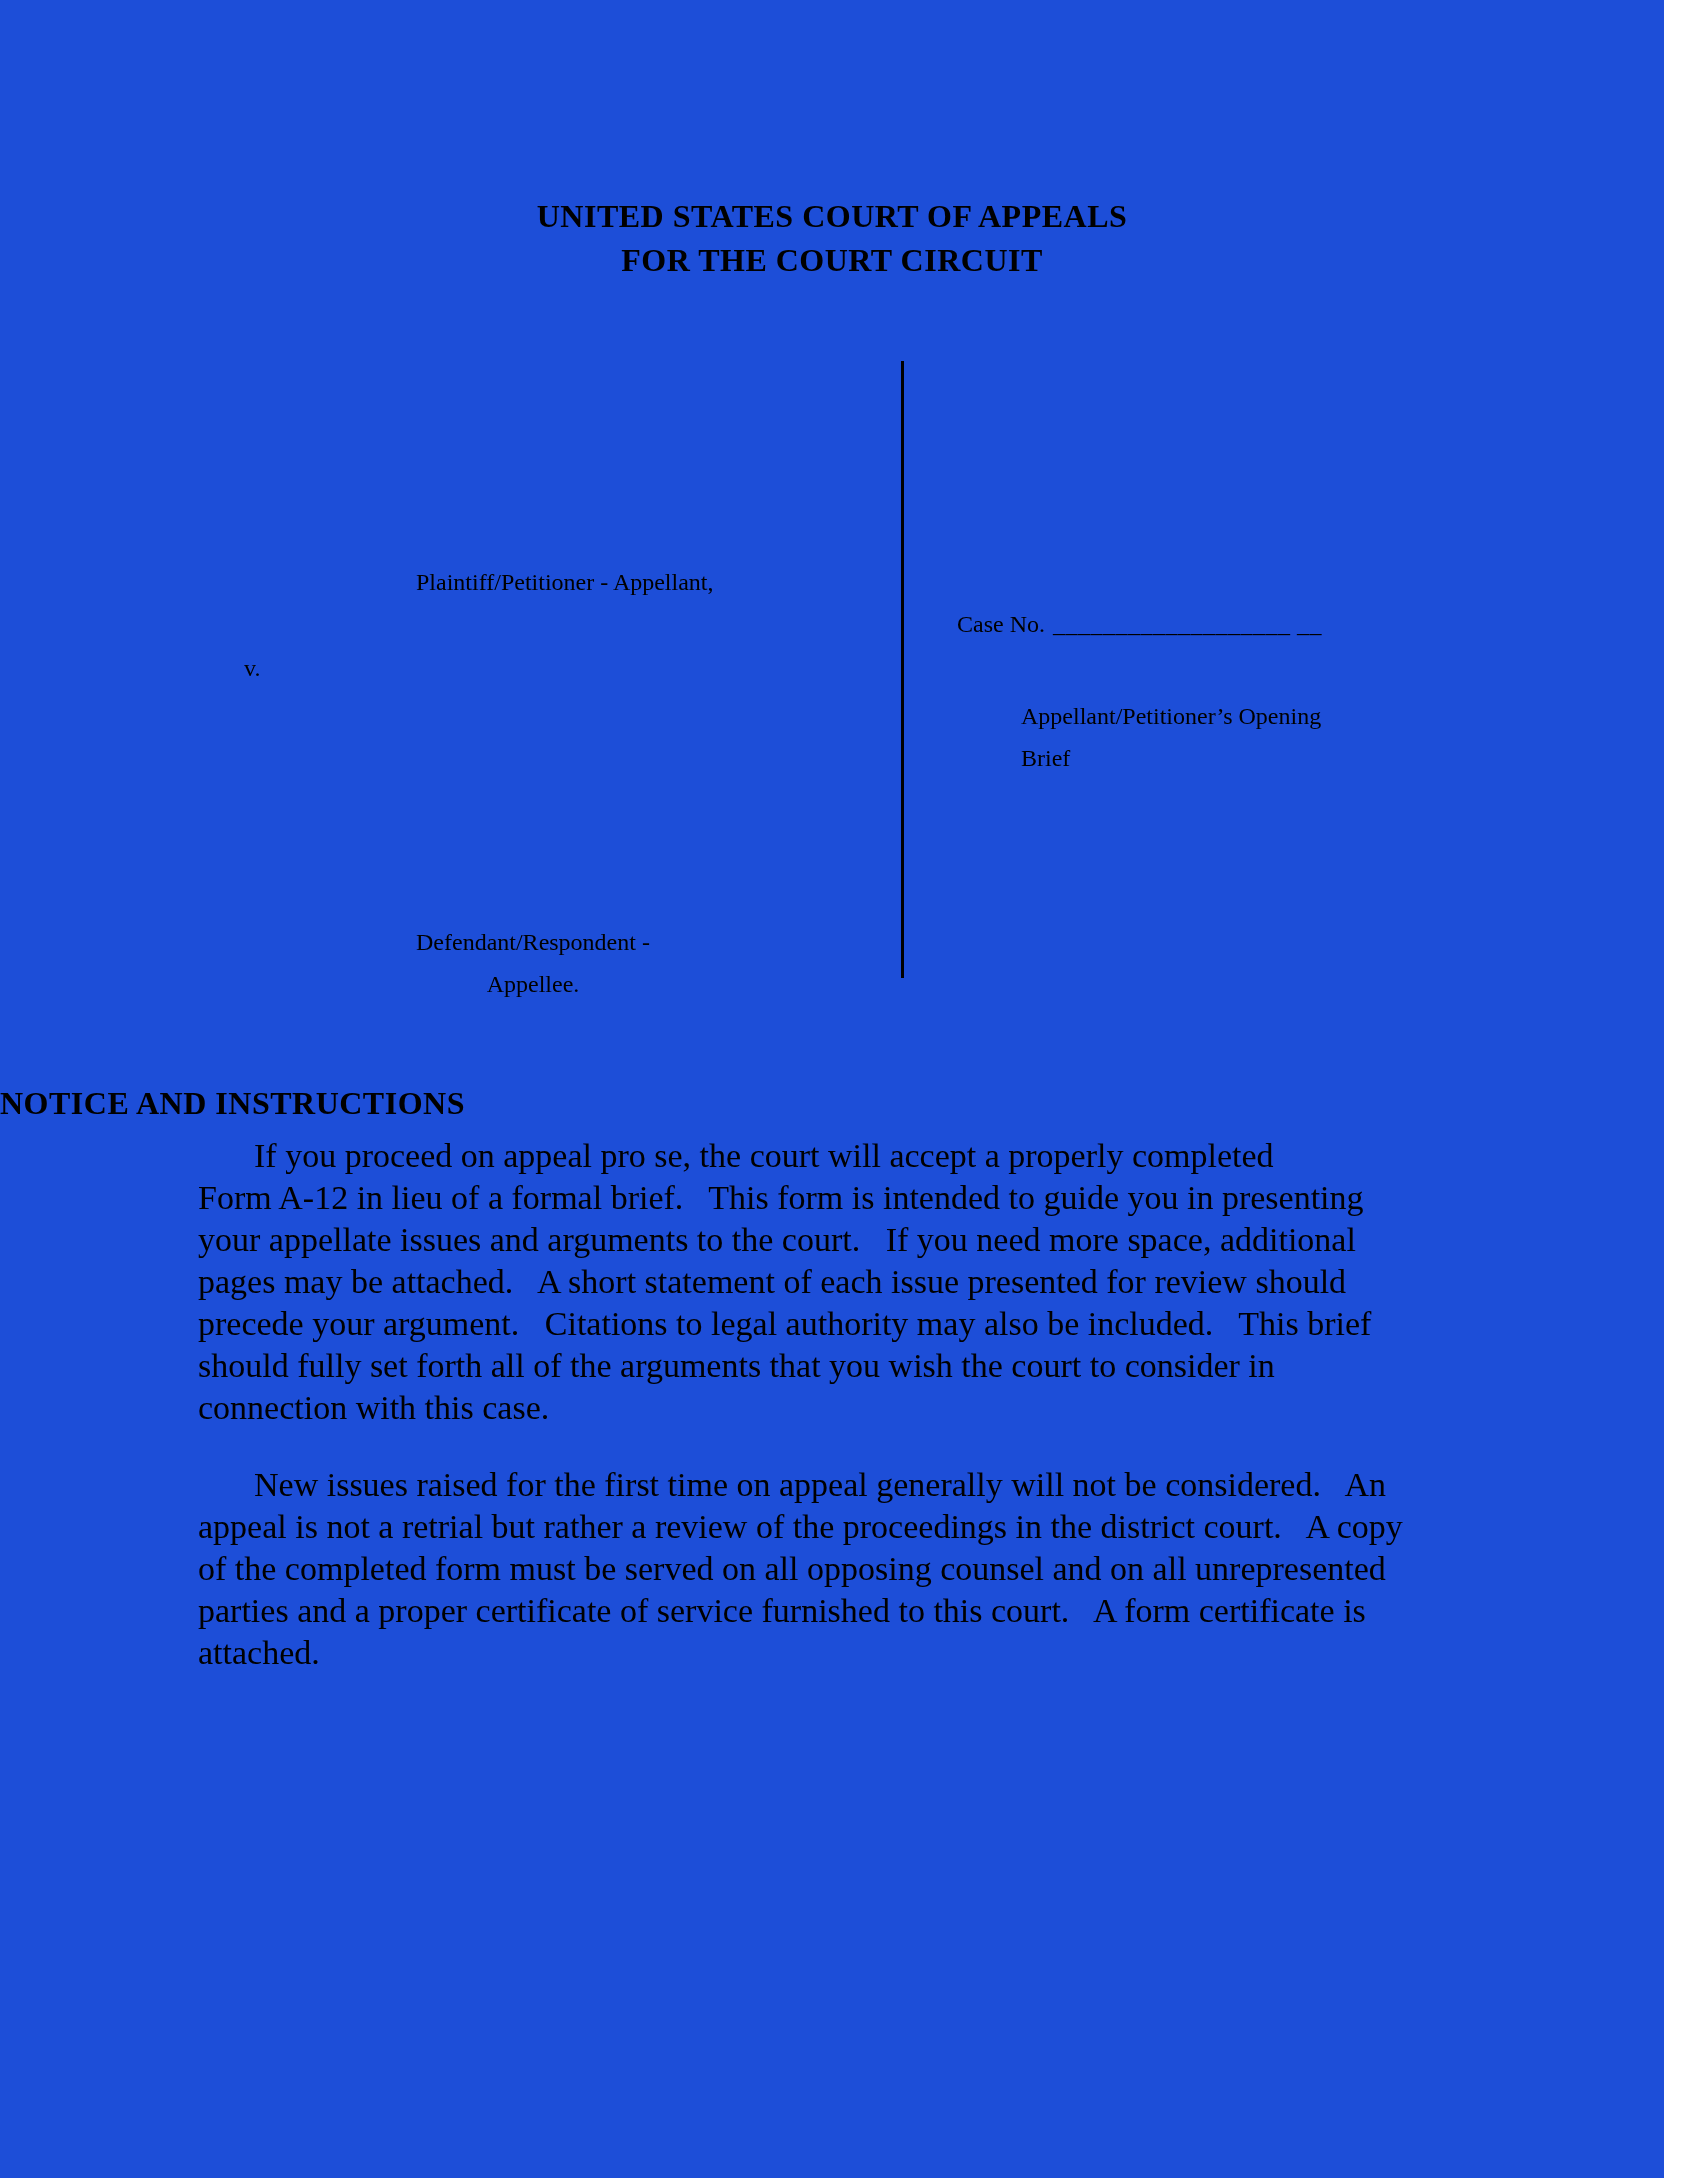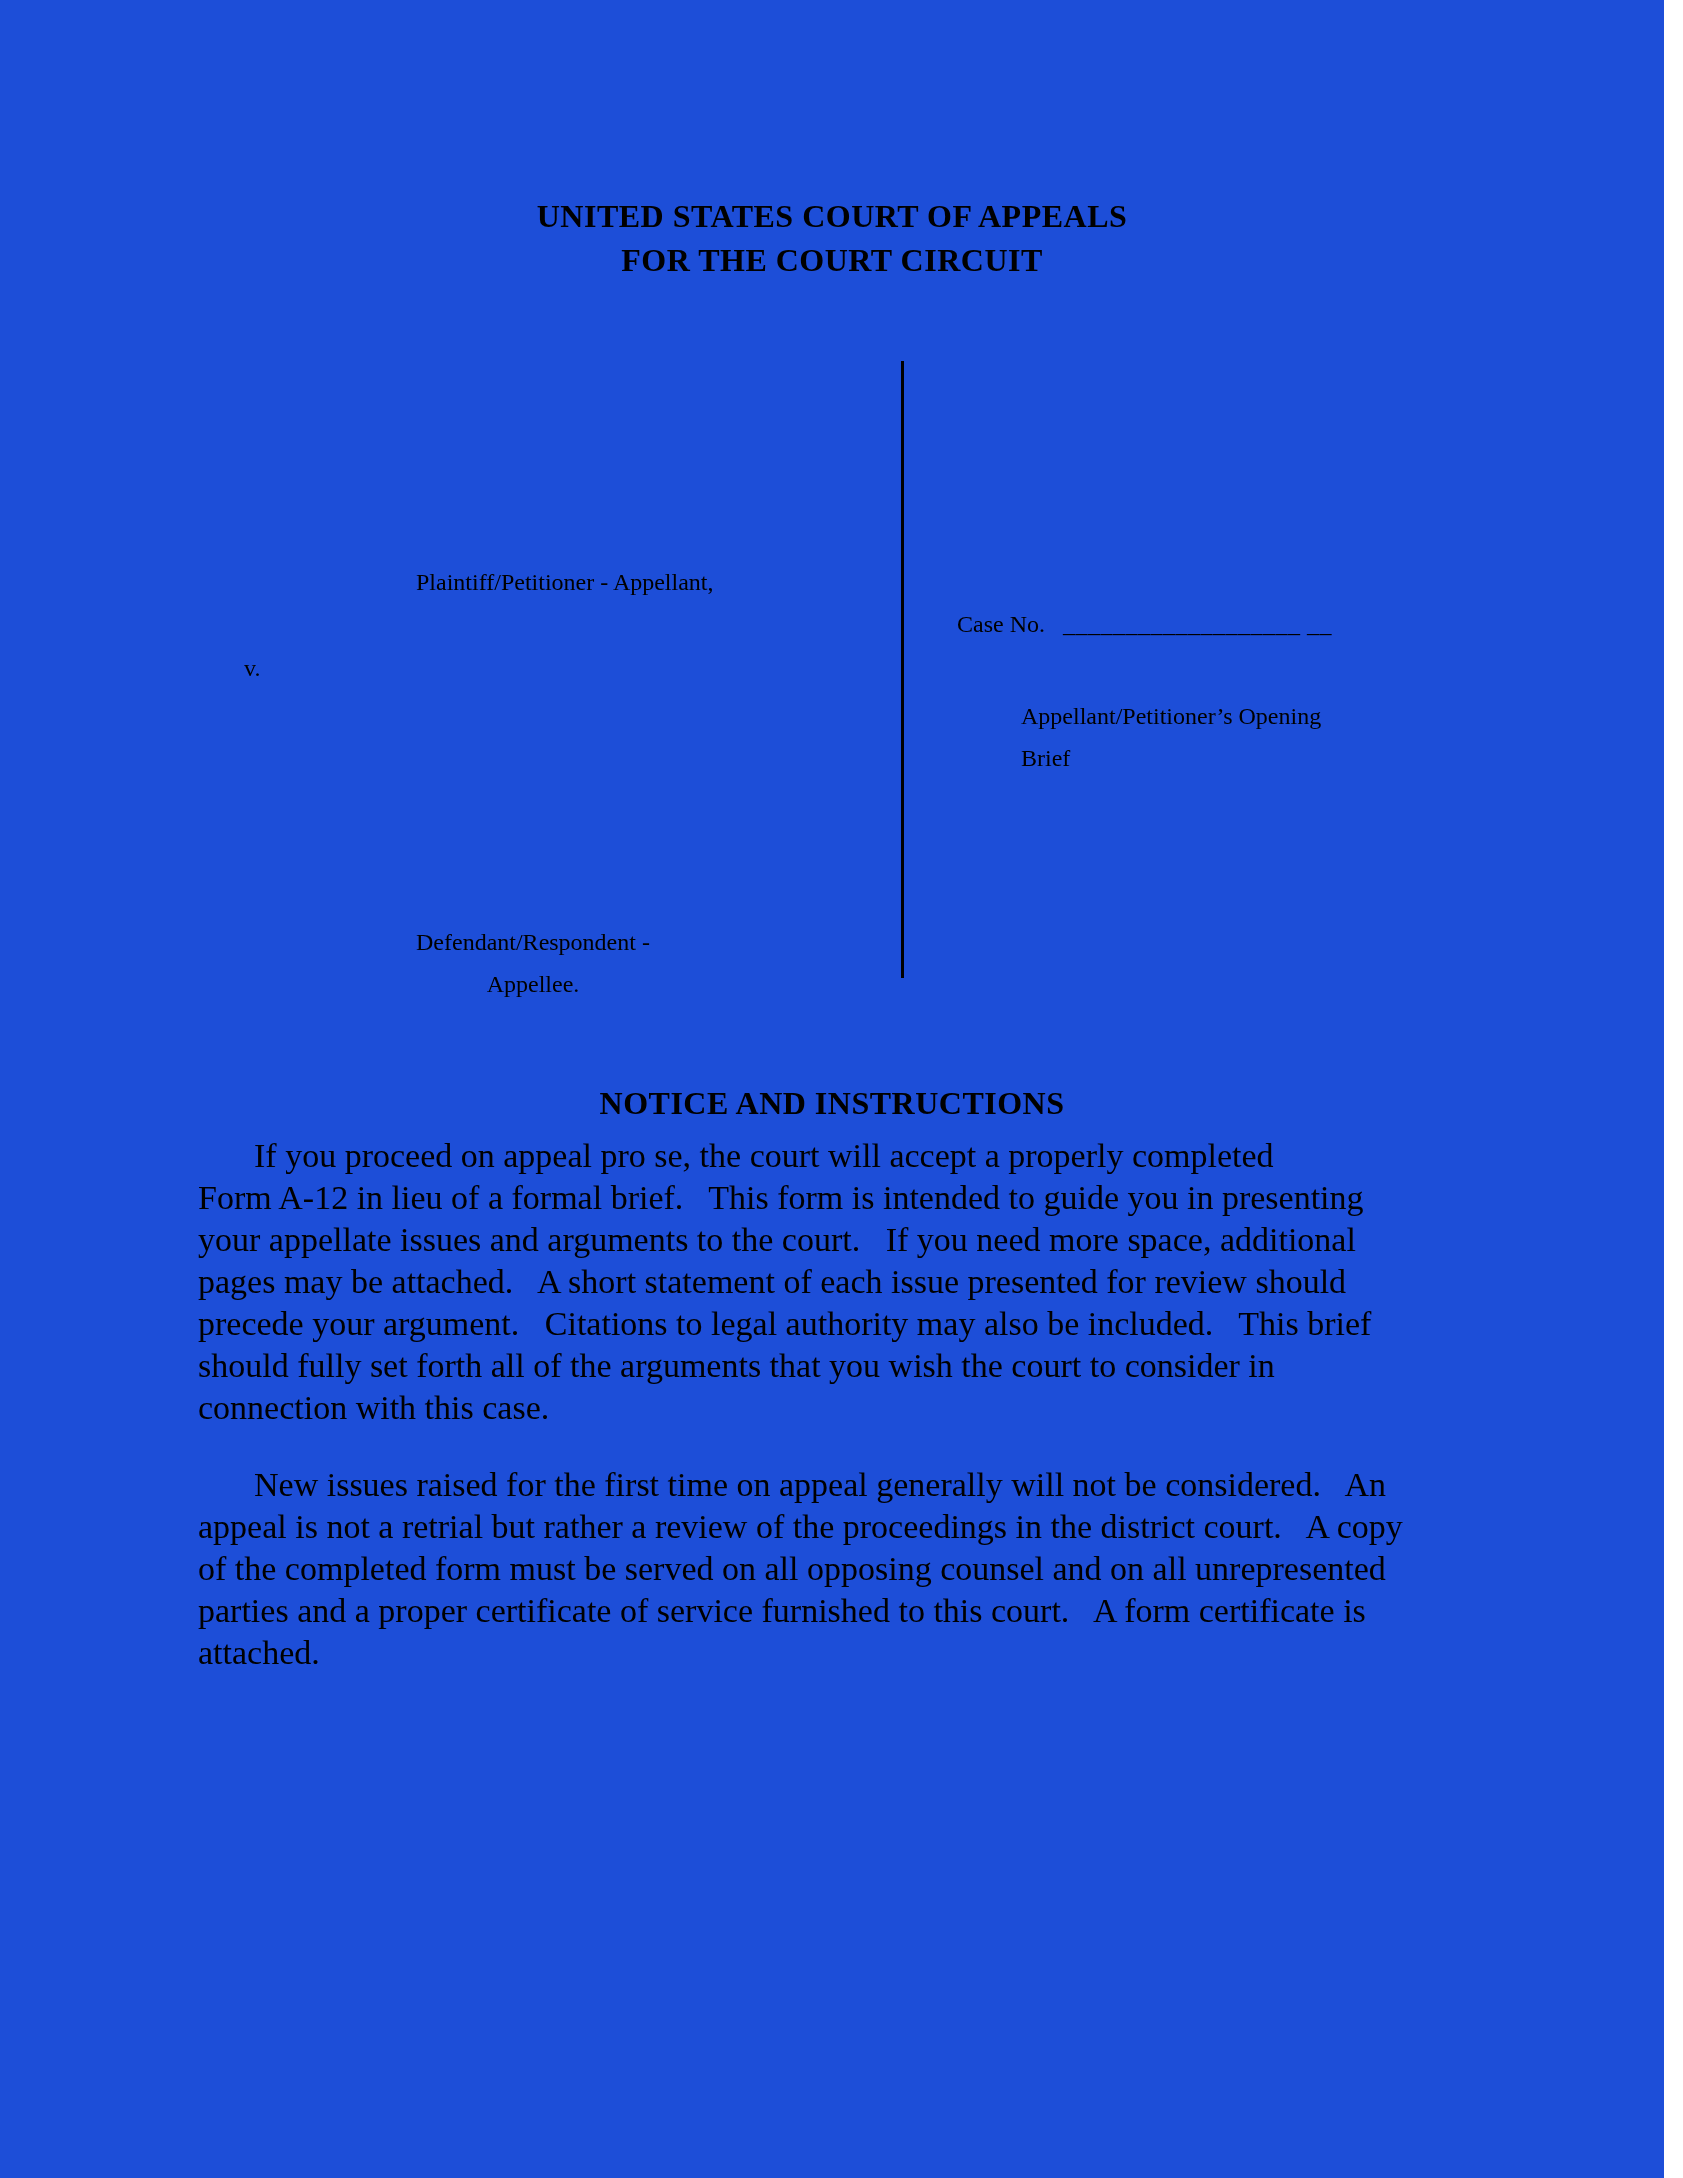--- a/index.html
+++ b/index.html
@@ -42,29 +42,29 @@
   .cap-text {
     position: absolute;
     font-size: 24px;
     line-height: 42px;
   }
   .plaintiff-label  { left: 416px;  top: 561px; }
   .versus           { left: 244px;  top: 647px; }
   .brief-title      { left: 1021px; top: 695px; white-space: pre-line; }
   .defendant-label  { left: 416px;  top: 921px; white-space: pre-line; text-align: center; }
   .case-no-line     { left: 921px;  top: 561px; white-space: pre; }
-  .case-no-blank    { margin-left: 18px; letter-spacing: 0.5px; }
+  .case-no-blank    { margin-left: 8px; letter-spacing: 0.5px; }
 
   
   .notice-heading {
     position: absolute;
     top: 1054px;
     left: 0;
     width: 100%;
-    text-align: center;
+    text-align: left;
     font-size: 32px;
     font-weight: bold;
     line-height: 44px;
     letter-spacing: 0.5px;
   }
 
   
   .body-text {
     position: absolute;
     left: 198px;

